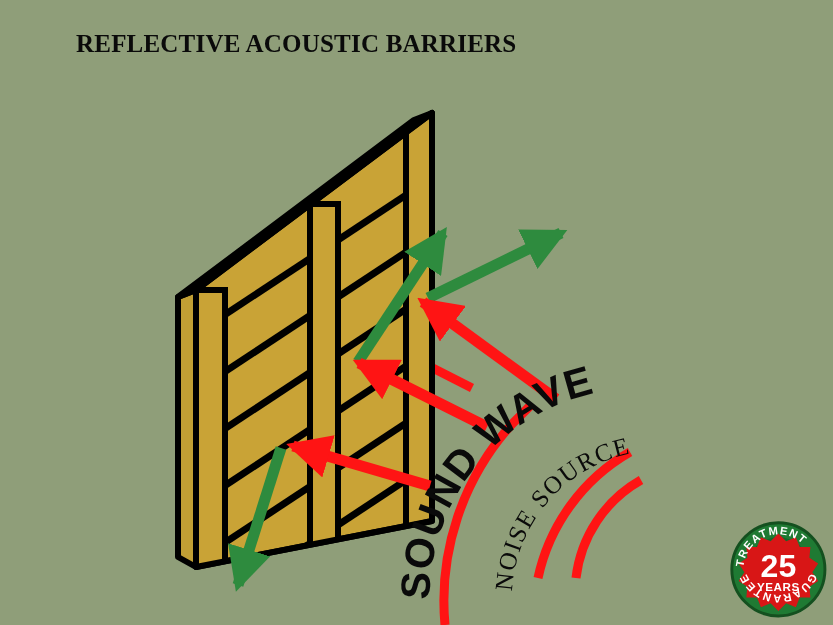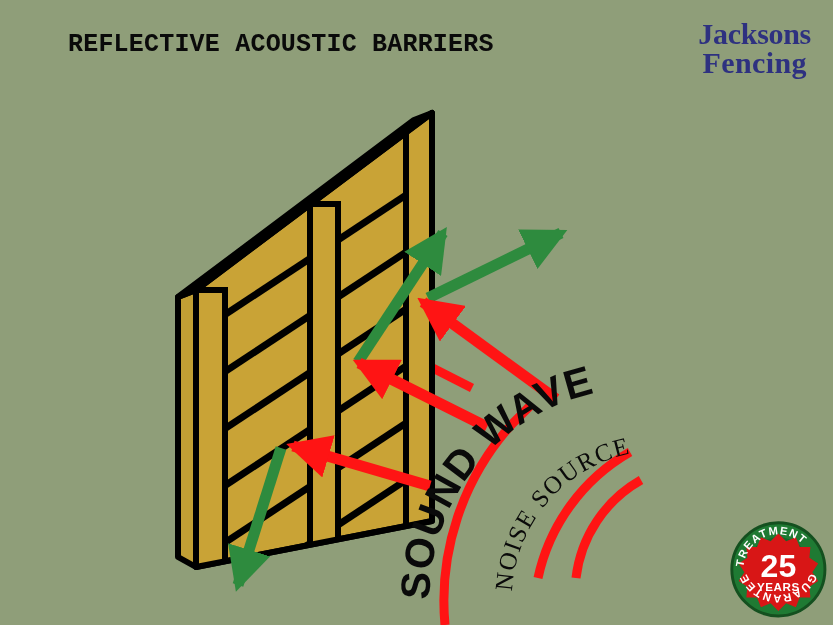--- a/index.html
+++ b/index.html
@@ -17,23 +17,23 @@
     font-family: "Liberation Sans", sans-serif;
   }
   #scene {
     position: absolute;
     inset: 0;
     width: 833px;
     height: 625px;
   }
   .hdr-title {
     position: absolute;
-    left: 68px;
+    left: 76px;
     top: 30px;
-    font-family: Liberation Mono, monospace;
+    font-family: Liberation Serif, serif;
     font-weight: bold;
     font-size: 25px;
     letter-spacing: 0.2px;
     color: #0a0a0a;
     white-space: nowrap;
   }
   .hdr-sub {
     position: absolute;
     left: 76px;
     top: 72px;
@@ -158,18 +158,14 @@
         <textPath href="#arcGuarBot" startOffset="2%">GUARANTEE</textPath>
       </text>
       <text x="54" y="62" text-anchor="middle" fill="#ffffff" font-family="Liberation Sans, sans-serif" font-weight="bold" font-size="33">25</text>
       <text x="54" y="76" text-anchor="middle" fill="#ffffff" font-family="Liberation Sans, sans-serif" font-weight="bold" font-size="12" letter-spacing="0.6">YEARS</text>
     </g>
 
   </svg>
 
   <div class="hdr-title">REFLECTIVE ACOUSTIC BARRIERS</div>
 
-  <div class="brand">
-    <span class="l1">Jacksons</span>
-    <span class="l2">Fencing</span>
-  </div>
 
 </div>
 
 </body></html>

